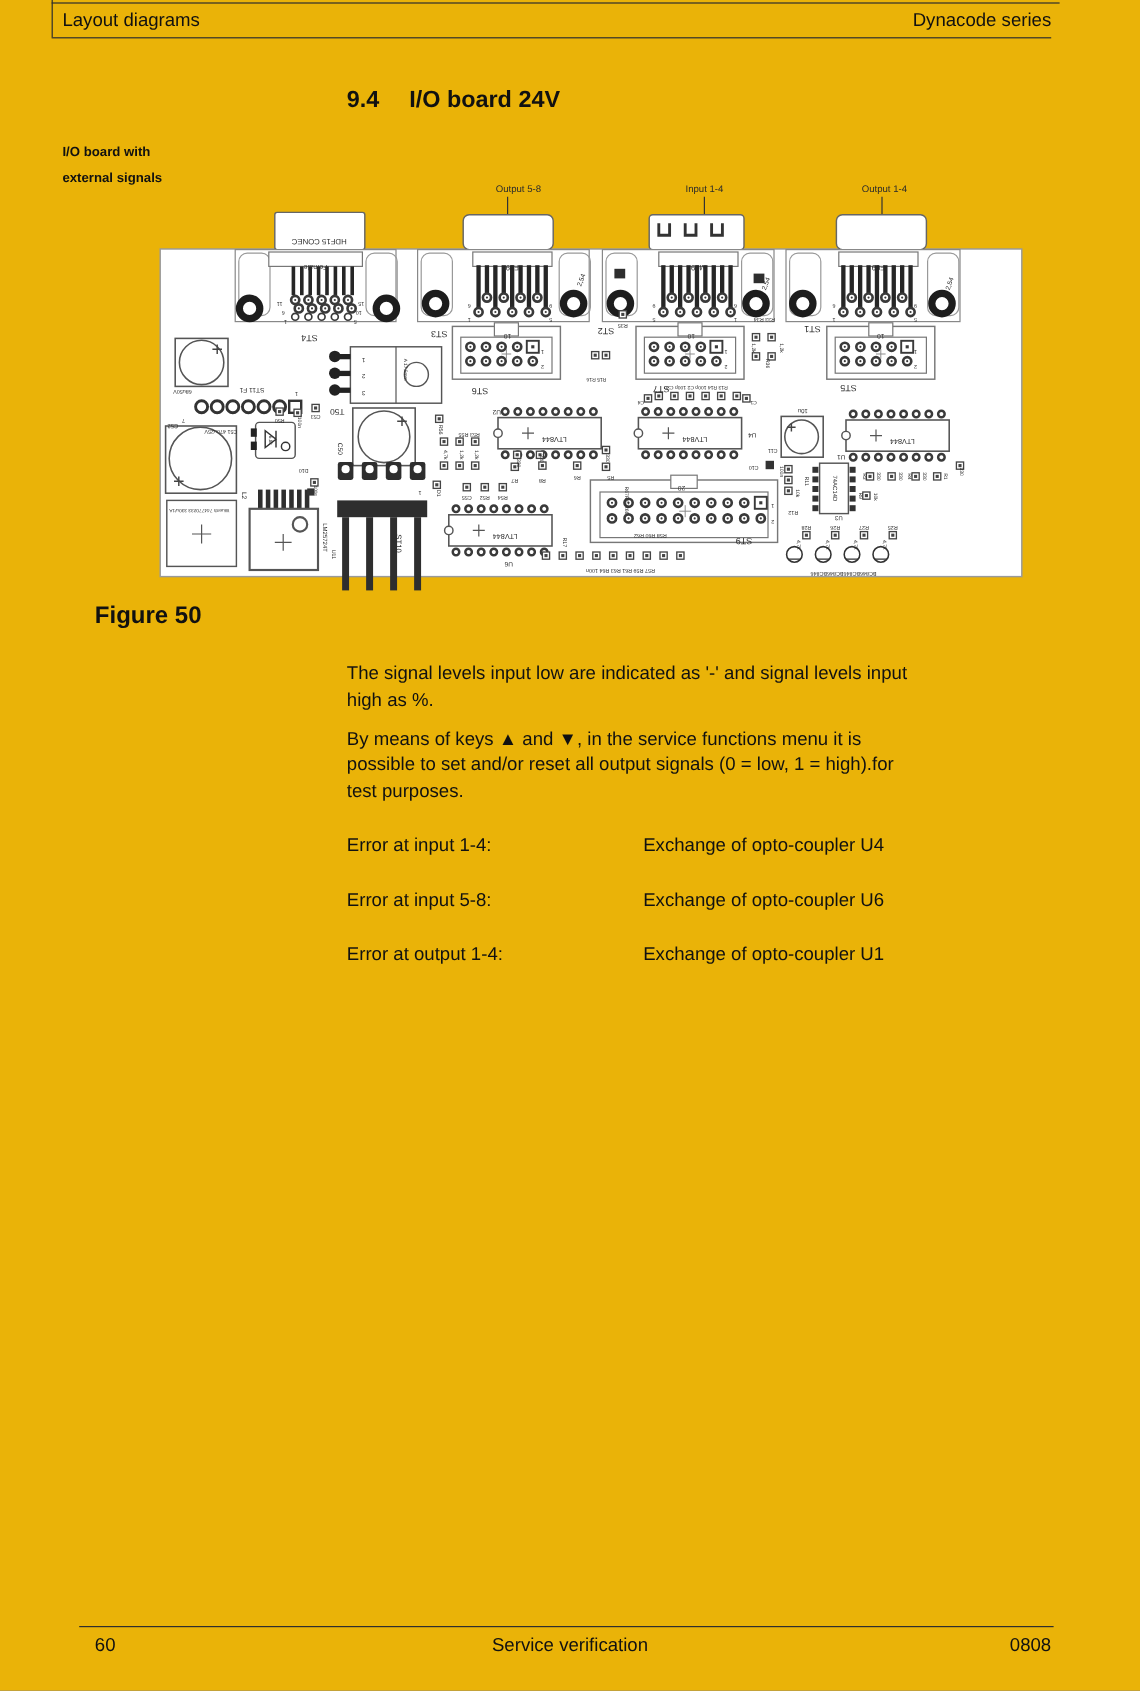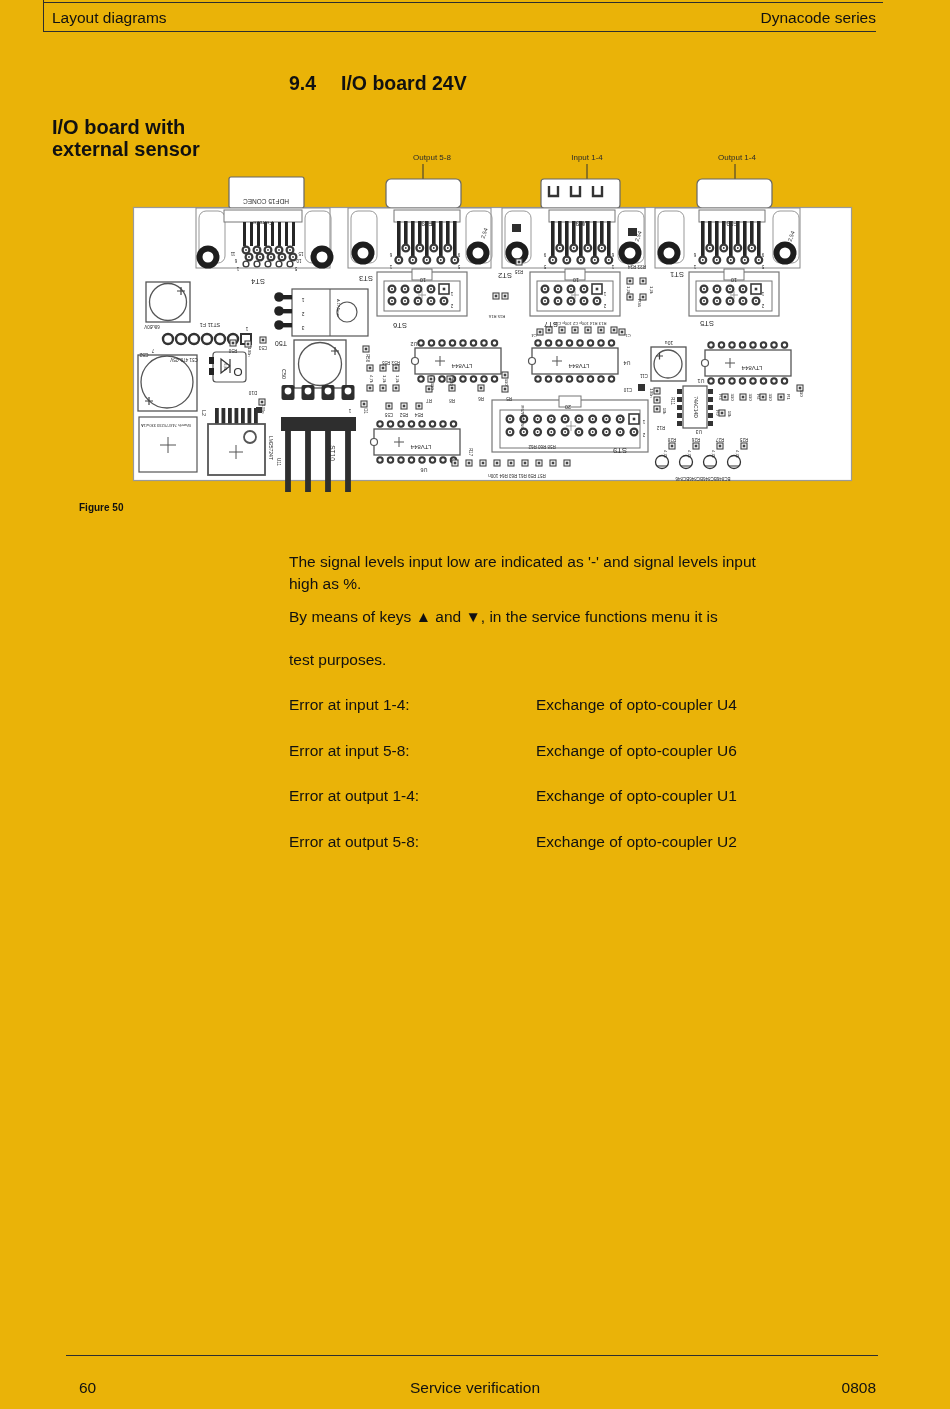--- a/index.html
+++ b/index.html
@@ -4,49 +4,49 @@
 <style>
   html,body{margin:0;padding:0;background:#888;}
   .page{position:relative;width:950px;height:1409px;background:#eab308;overflow:hidden;
         font-family:"Liberation Sans","DejaVu Sans",sans-serif;color:#111;}
   .abs{position:absolute;}
   .hline{position:absolute;height:1px;background:#2e2e2e;}
   .vline{position:absolute;width:1px;background:#2e2e2e;}
   .runhead{font-size:15.5px;top:9px;}
   .title-row{left:289px;top:72px;font-size:19.5px;font-weight:bold;white-space:nowrap;}
   .title-num{display:inline-block;width:52px;}
-  .side-label{left:52px;top:117px;font-size:20px;font-weight:bold;line-height:21.5px;}
-  .caption{left:79px;top:502px;font-size:10px;font-weight:bold;}
+  .side-label{left:52px;top:117px;font-size:11px;font-weight:bold;line-height:21.5px;}
+  .caption{left:79px;top:502px;font-size:20px;font-weight:bold;}
   .body-block{left:289px;top:551px;width:580px;font-size:15.5px;line-height:21.5px;}
   .body-block p{margin:0 0 11.5px 0;}
   .err-row{white-space:nowrap;margin-top:24px;}
   .err-label{display:inline-block;width:247px;}
   .err-group{margin:0 0 11.5px 0;}
-  .footer-text{top:1363px;font-size:15.5px;margin-top:16px;}
+  .footer-text{top:1363px;font-size:15.5px;}
   .footer-center{left:0;right:0;text-align:center;}
   svg text{font-family:"Liberation Sans","DejaVu Sans",sans-serif;fill:#2b2b2b;}
 </style>
 </head>
 <body>
 
 <div class="page">
 
   <div class="vline" style="left:43px;top:0;height:31px;"></div>
   <div class="hline" style="left:43px;top:2px;width:840px;"></div>
   <div class="hline" style="left:43px;top:31px;width:833px;"></div>
   <div class="abs runhead" style="left:52px;">Layout diagrams</div>
   <div class="abs runhead" style="right:74px;">Dynacode series</div>
 
   <div class="abs title-row">
     <span class="title-num">9.4</span><span>I/O board 24V</span>
   </div>
 
   <div class="abs side-label">
     <div>I/O board with</div>
-    <div>external sensor</div>
+    <div>external signals</div>
   </div>
 
   <svg class="abs" style="left:128px;top:146px;" width="740" height="360" viewBox="128 146 740 360">
     <defs>
       <g id="mh">
           <circle r="8.5" fill="#fff" stroke="#1d1d1d" stroke-width="6"></circle>
         </g>
       <g id="pp">
           <circle r="3.4" fill="#fff" stroke="#3a3a3a" stroke-width="2.2"></circle>
           <circle r="0.9" fill="#3a3a3a"></circle>
@@ -553,38 +553,35 @@
 
   <div class="abs caption">Figure 50</div>
 
   <div class="abs body-block">
     <p>
       <span>The signal levels input low are indicated as '-' and signal levels input</span><br>
       <span>high as %.</span>
     </p>
     <p>
       <span>By means of keys ▲ and ▼, in the service functions menu it is</span><br>
-      <br>
+      <span>possible to set and/or reset all output signals (0 = low, 1 = high).for</span><br>
       <span>test purposes.</span>
     </p>
     <div class="err-group">
       <div class="err-row">
         <span class="err-label">Error at input 1-4:</span><span>Exchange of opto-coupler U4</span>
       </div>
       <div class="err-row">
         <span class="err-label">Error at input 5-8:</span><span>Exchange of opto-coupler U6</span>
       </div>
     </div>
     <div class="err-group">
       <div class="err-row">
         <span class="err-label">Error at output 1-4:</span><span>Exchange of opto-coupler U1</span>
       </div>
-      <div class="err-row">
-        <span class="err-label">Error at output 5-8:</span><span>Exchange of opto-coupler U2</span>
-      </div>
     </div>
   </div>
 
   <div class="hline" style="left:66px;top:1355px;width:812px;"></div>
   <div class="abs footer-text" style="left:79px;top:1363px;">60</div>
   <div class="abs footer-text footer-center">Service verification</div>
   <div class="abs footer-text" style="right:74px;top:1363px;">0808</div>
 
 </div>
 

